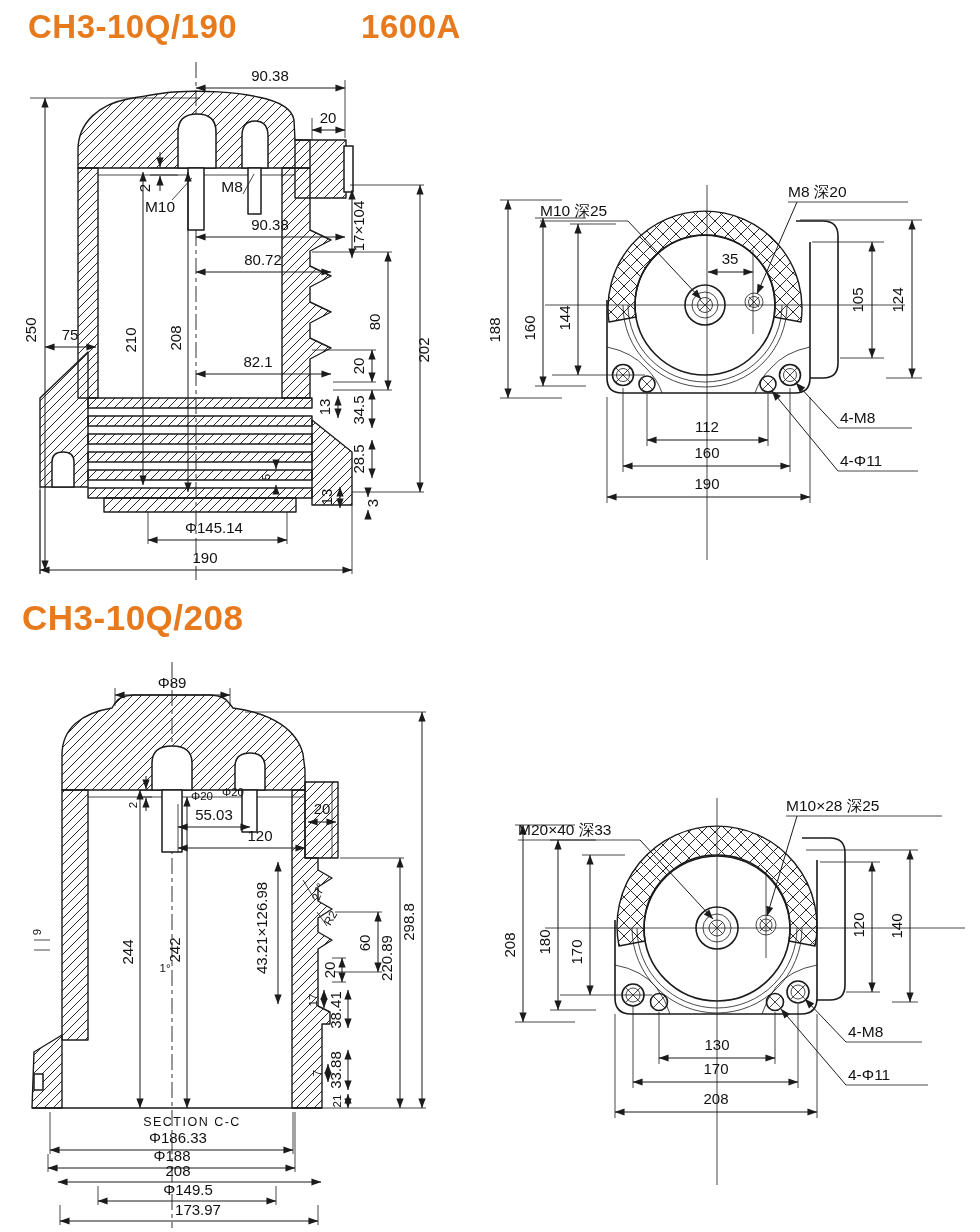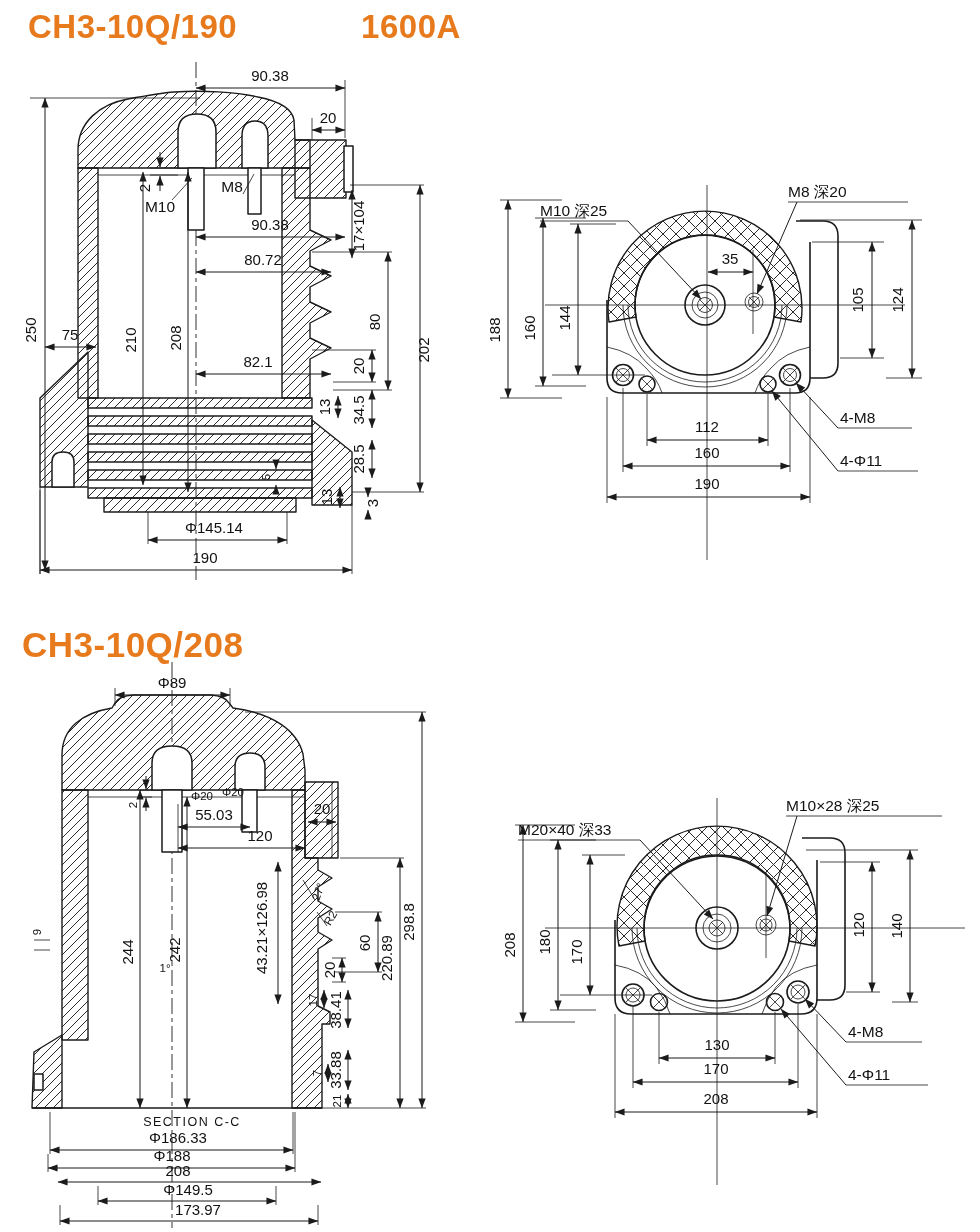--- a/index.html
+++ b/index.html
@@ -8,21 +8,21 @@
     width:980px;height:1232px;position:relative;background:#ffffff;
     font-family:"Liberation Sans",sans-serif;overflow:hidden;
   }
   .title{
     position:absolute;display:flex;align-items:baseline;
     color:var(--accent);font-weight:bold;white-space:nowrap;
     letter-spacing:.5px;
   }
   .title .gap{display:inline-block;width:52px;}
   #t1{left:28px;top:8px;font-size:33px;gap:36px;}
-  #t2{left:22px;top:598px;font-size:35px;margin-top:27px;}
+  #t2{left:22px;top:598px;font-size:35px;}
   svg{position:absolute;left:0;top:0;}
   svg text{fill:#111;font-family:"Liberation Sans",sans-serif;}
   .t{font-size:15px;}
   .ts{font-size:11.5px;}
   .tc{font-size:15.5px;}
   .sec{font-size:12.5px;letter-spacing:1.5px;}
   .out{fill:none;stroke:var(--line);stroke-width:1.6;stroke-linejoin:round;}
   .hat{stroke:var(--line);stroke-width:1.4;stroke-linejoin:round;}
   .wht{fill:#ffffff;stroke:var(--line);stroke-width:1.5;stroke-linejoin:round;}
   .dim{fill:none;stroke:var(--line);stroke-width:1;}

